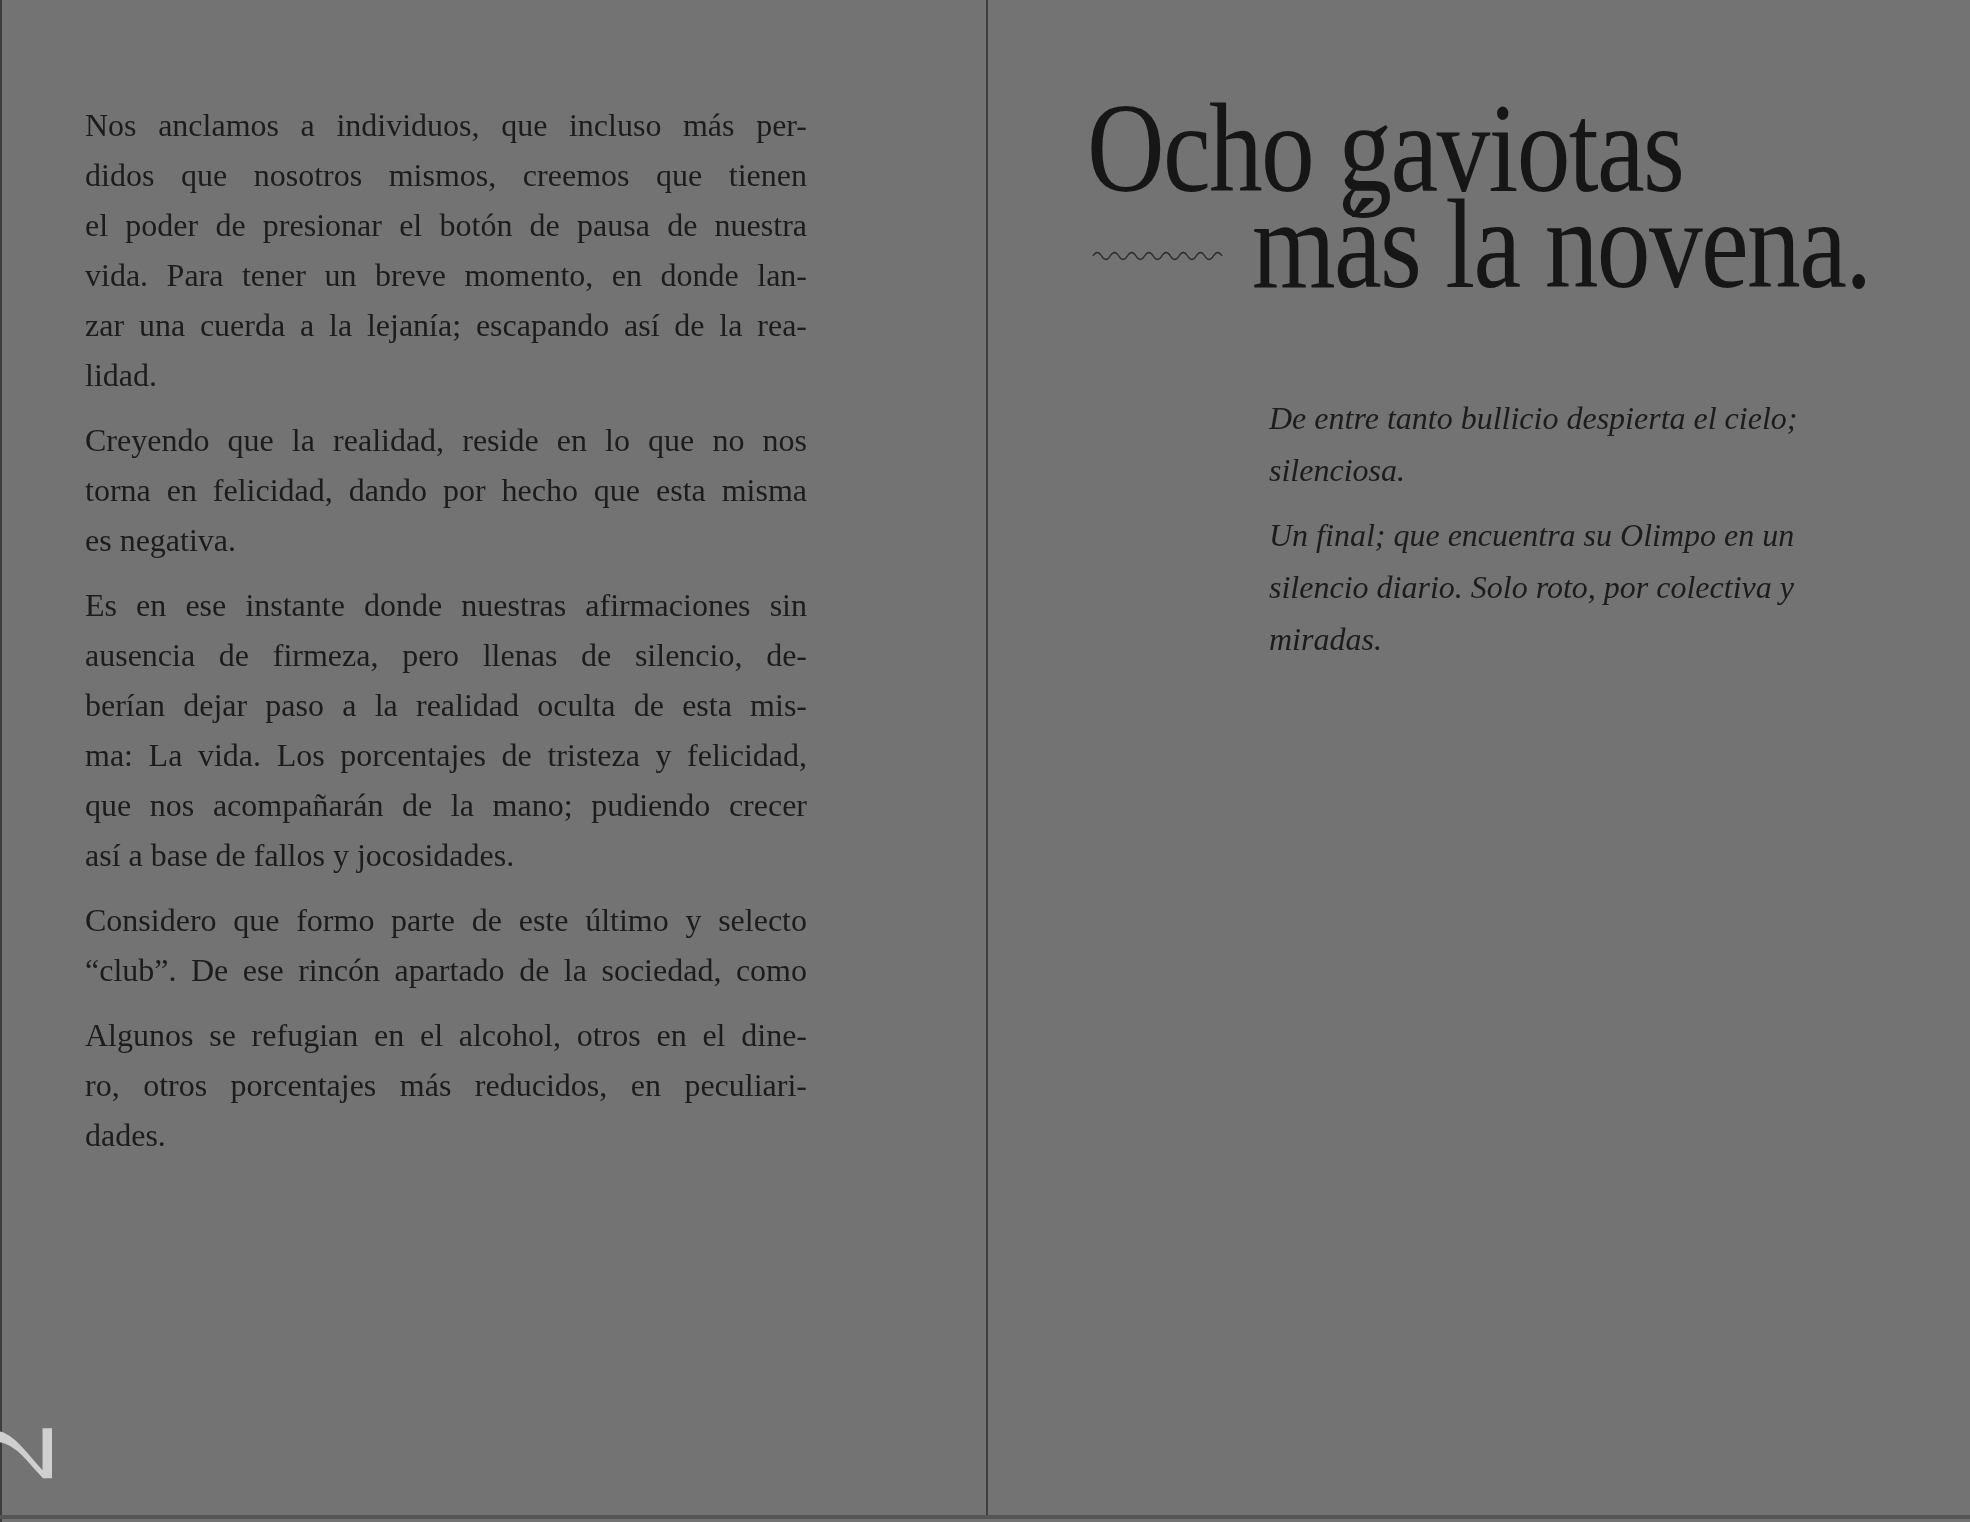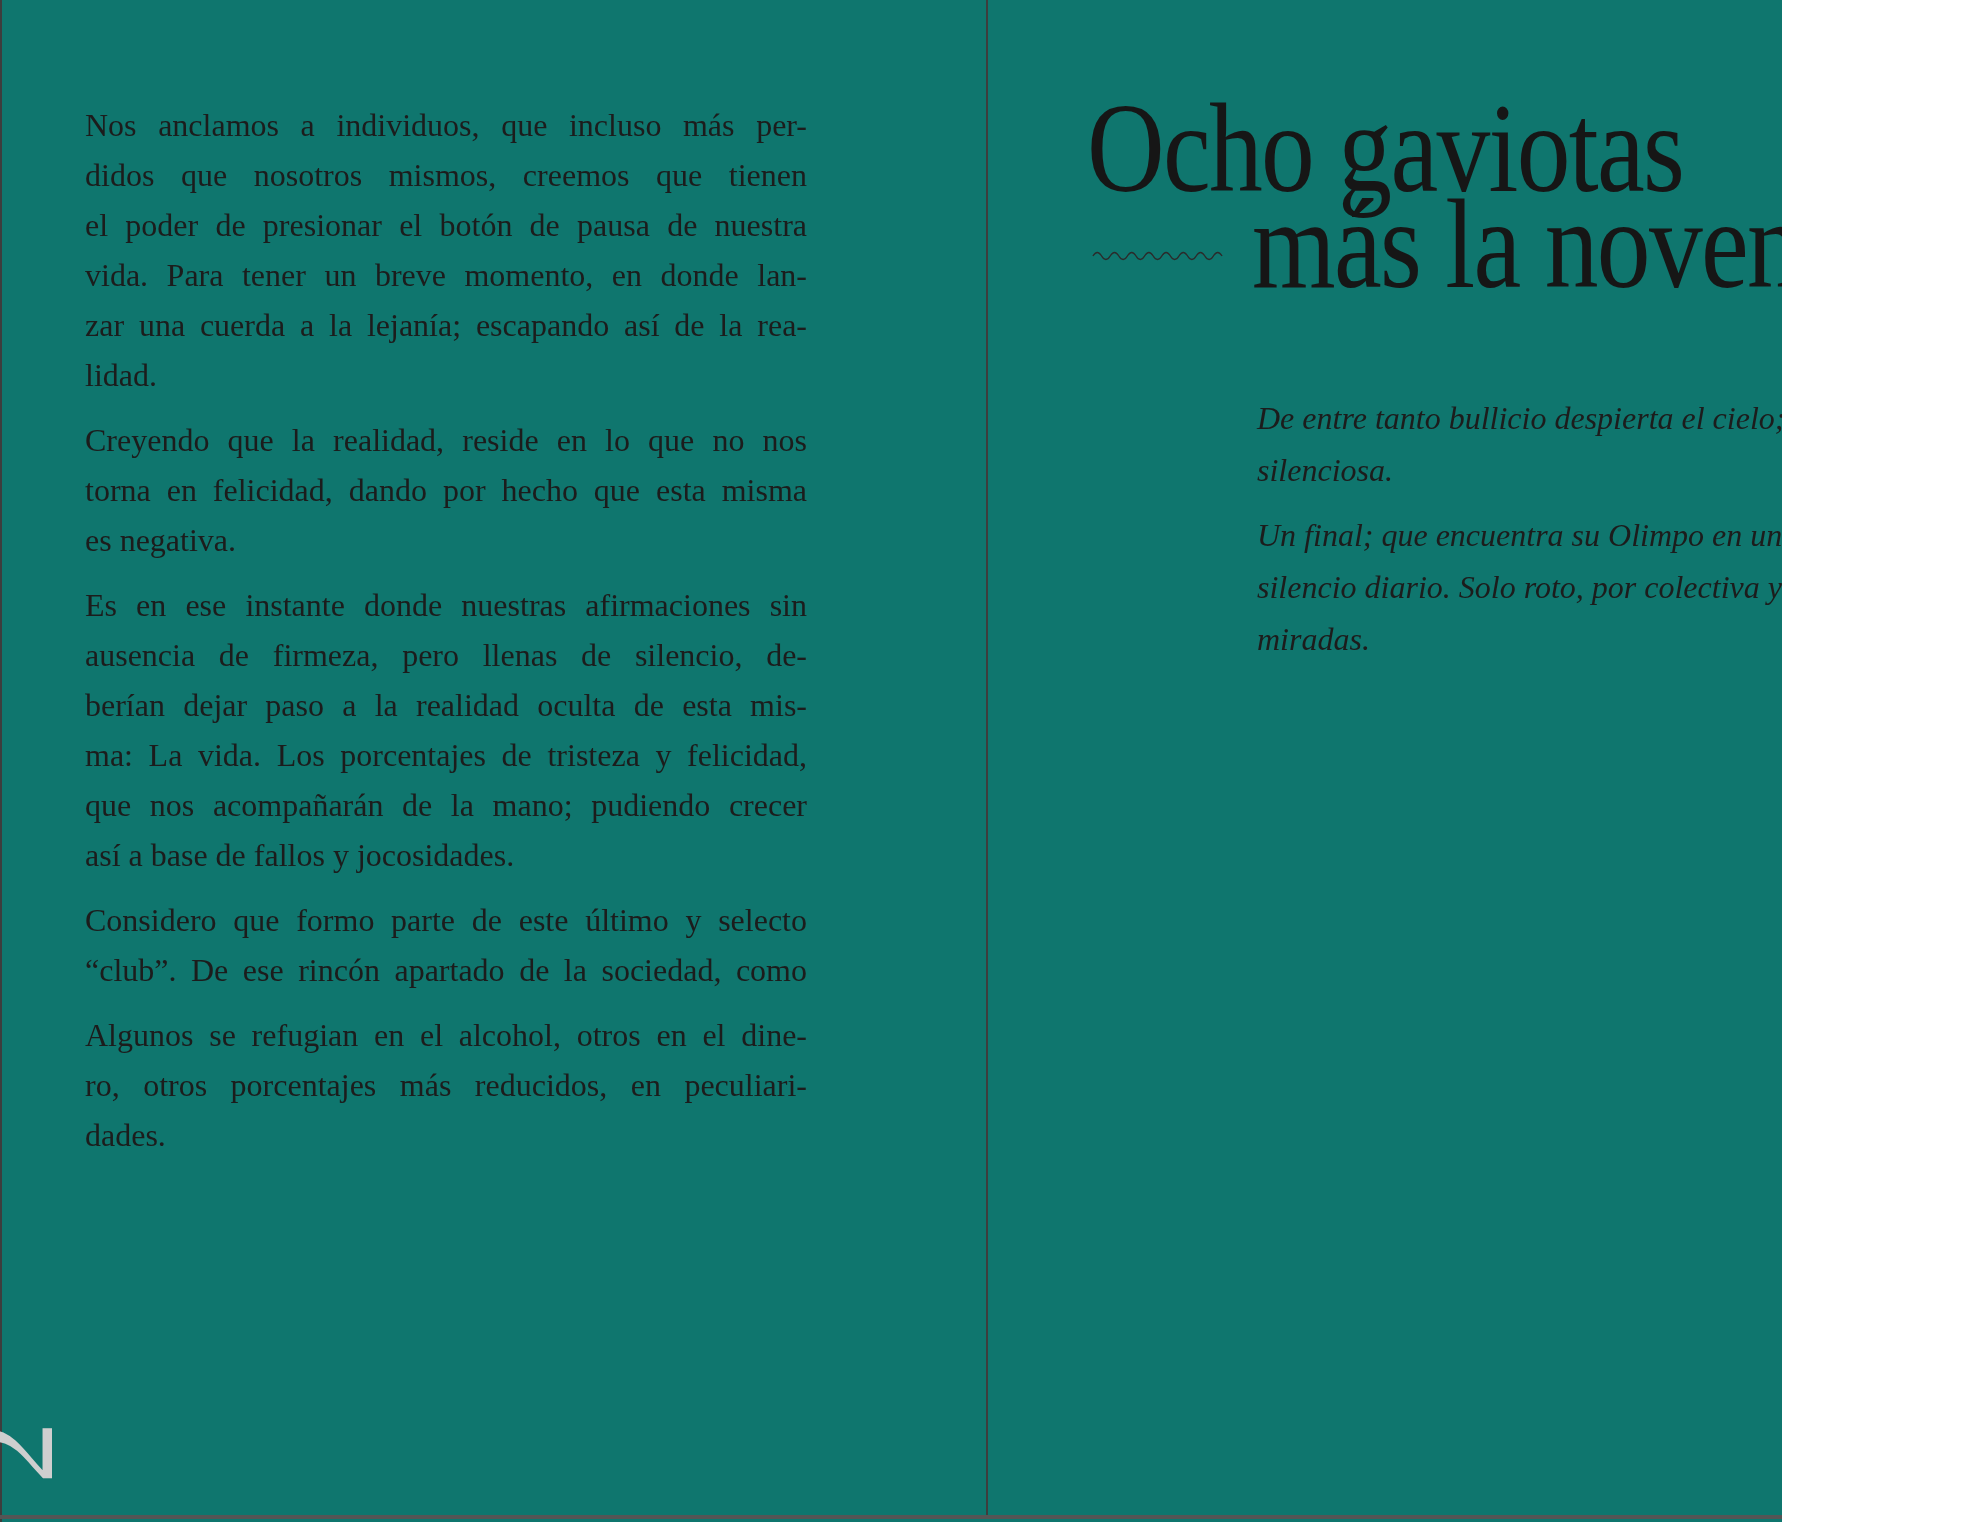--- a/index.html
+++ b/index.html
@@ -1,17 +1,17 @@
 <!DOCTYPE html>
 <html><head>
 <meta charset="utf-8">
 <style>
   html,body{margin:0;padding:0;background:#ffffff;}
   .spread{
-    position:relative;width:1782px;height:1522px;background:#0f766e;
+    position:relative;width:1970px;height:1522px;background:#737373;
     overflow:hidden;font-family:"Liberation Serif",serif;color:#1c1c1c;
   }
   .rule{position:absolute;background:#3d3d3d;}
   .border-left{left:0;top:0;width:2px;height:1522px;}
   .gutter{left:986px;top:0;width:2px;height:1516px;}
   .border-bottom{left:0;top:1515px;width:1970px;height:4px;background:#555555;}
 
   .page{position:absolute;inset:0;}
 
   
@@ -39,21 +39,21 @@
   }
   .title-1{left:1087px;top:84px;}
   .title-2{left:1252px;top:180px;}
   .wave{position:absolute;left:1092px;top:250px;}
 
   
   .stanzas{
     position:absolute;left:1257px;top:392px;width:680px;
     font-style:italic;font-size:32px;line-height:52px;
   }
-  .stanza{margin:0 0 13px 0;}
+  .stanza{margin:0 0 13px 12px;}
   .vline{text-align:left;}
 </style>
 </head>
 <body>
 
 <div class="spread">
 
   <div class="rule border-left"></div>
   <div class="rule gutter"></div>
   <div class="rule border-bottom"></div>

